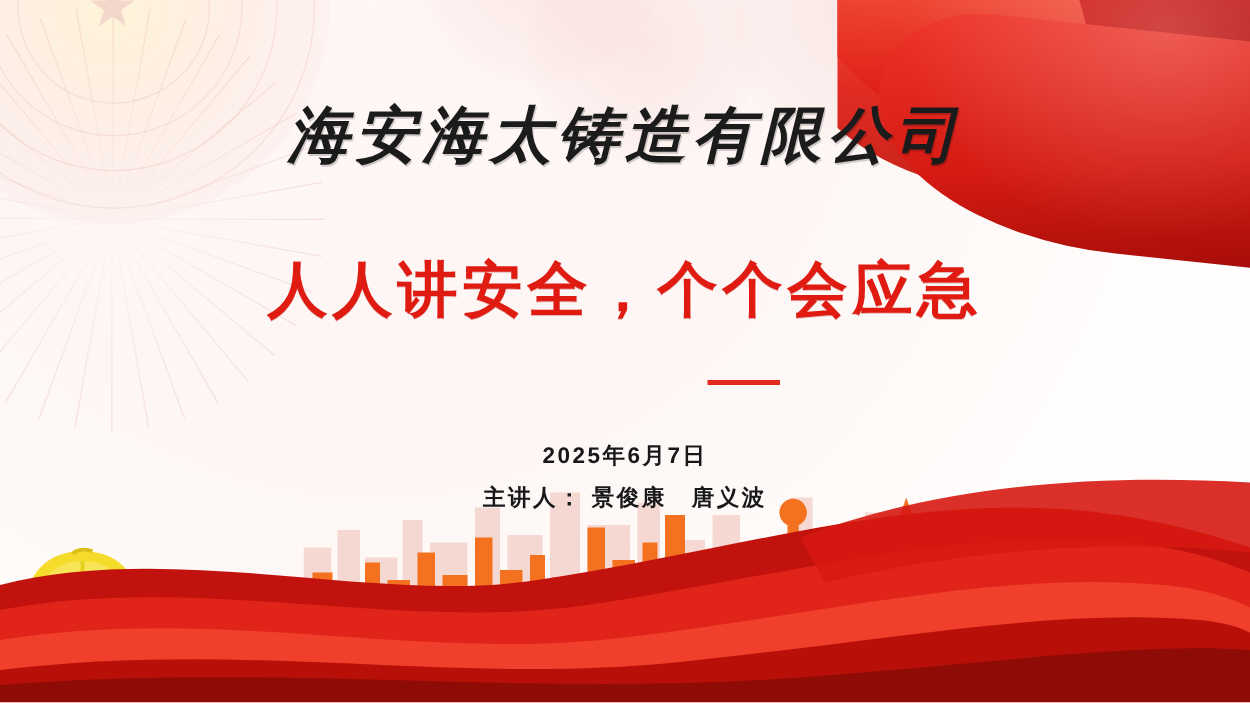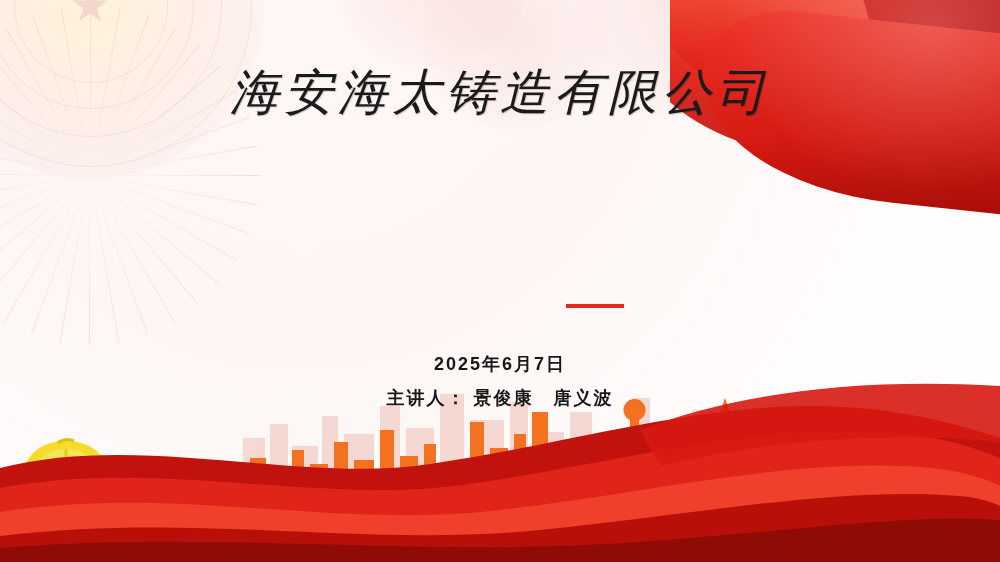--- a/index.html
+++ b/index.html
@@ -165,26 +165,26 @@
   .content {
     position: absolute;
     left: 0;
     top: 0;
     width: 1000px;
     height: 562px;
   }
   .company-name {
     position: absolute;
     left: 0;
-    top: 60px;
+    top: 76px;
     width: 1000px;
     text-align: center;
     font-family: "DejaVu Serif", serif;
     font-size: 49px;
-    font-weight: normal;
+    font-weight: bold;
     font-style: italic;
     letter-spacing: 5px;
     color: #1b1b1b;
     text-shadow: 1px 1px 0 rgba(0,0,0,0.18);
   }
   .subtitle {
     position: absolute;
     left: 0;
     top: 152px;
     width: 1000px;
@@ -402,20 +402,21 @@
       <path d="M0,116 C160,86 320,134 470,112 C620,90 760,50 900,62 C950,66 980,78 1000,86 L1000,190 L0,190 Z" fill="#e0241a"></path>
       <path d="M0,140 C180,112 330,158 500,138 C660,119 800,84 930,96 C965,99 988,108 1000,114 L1000,190 L0,190 Z" fill="#f0402c"></path>
       <path d="M0,164 C200,140 360,176 540,158 C700,142 840,114 960,124 C980,126 992,130 1000,134 L1000,190 L0,190 Z" fill="#b81009"></path>
       <path d="M640,58 C740,20 860,6 1000,14 L1000,70 C880,58 760,70 660,94 Z" fill="#d61a12" opacity="0.9"></path>
       <path d="M0,176 C220,158 420,186 640,170 C800,158 910,142 1000,148 L1000,190 L0,190 Z" fill="#8f0b06"></path>
     </svg>
   </div>
 
   <div class="content">
     <div class="company-name">海安海太铸造有限公司</div>
+    <div class="slogan">人人讲安全，个个会应急</div>
     <div class="tagline">
       <span class="dash"></span>
     </div>
     <div class="date">2025年6月7日</div>
     <div class="speaker">主讲人： 景俊康　唐义波</div>
   </div>
 
 </div>
 
 </body></html>

